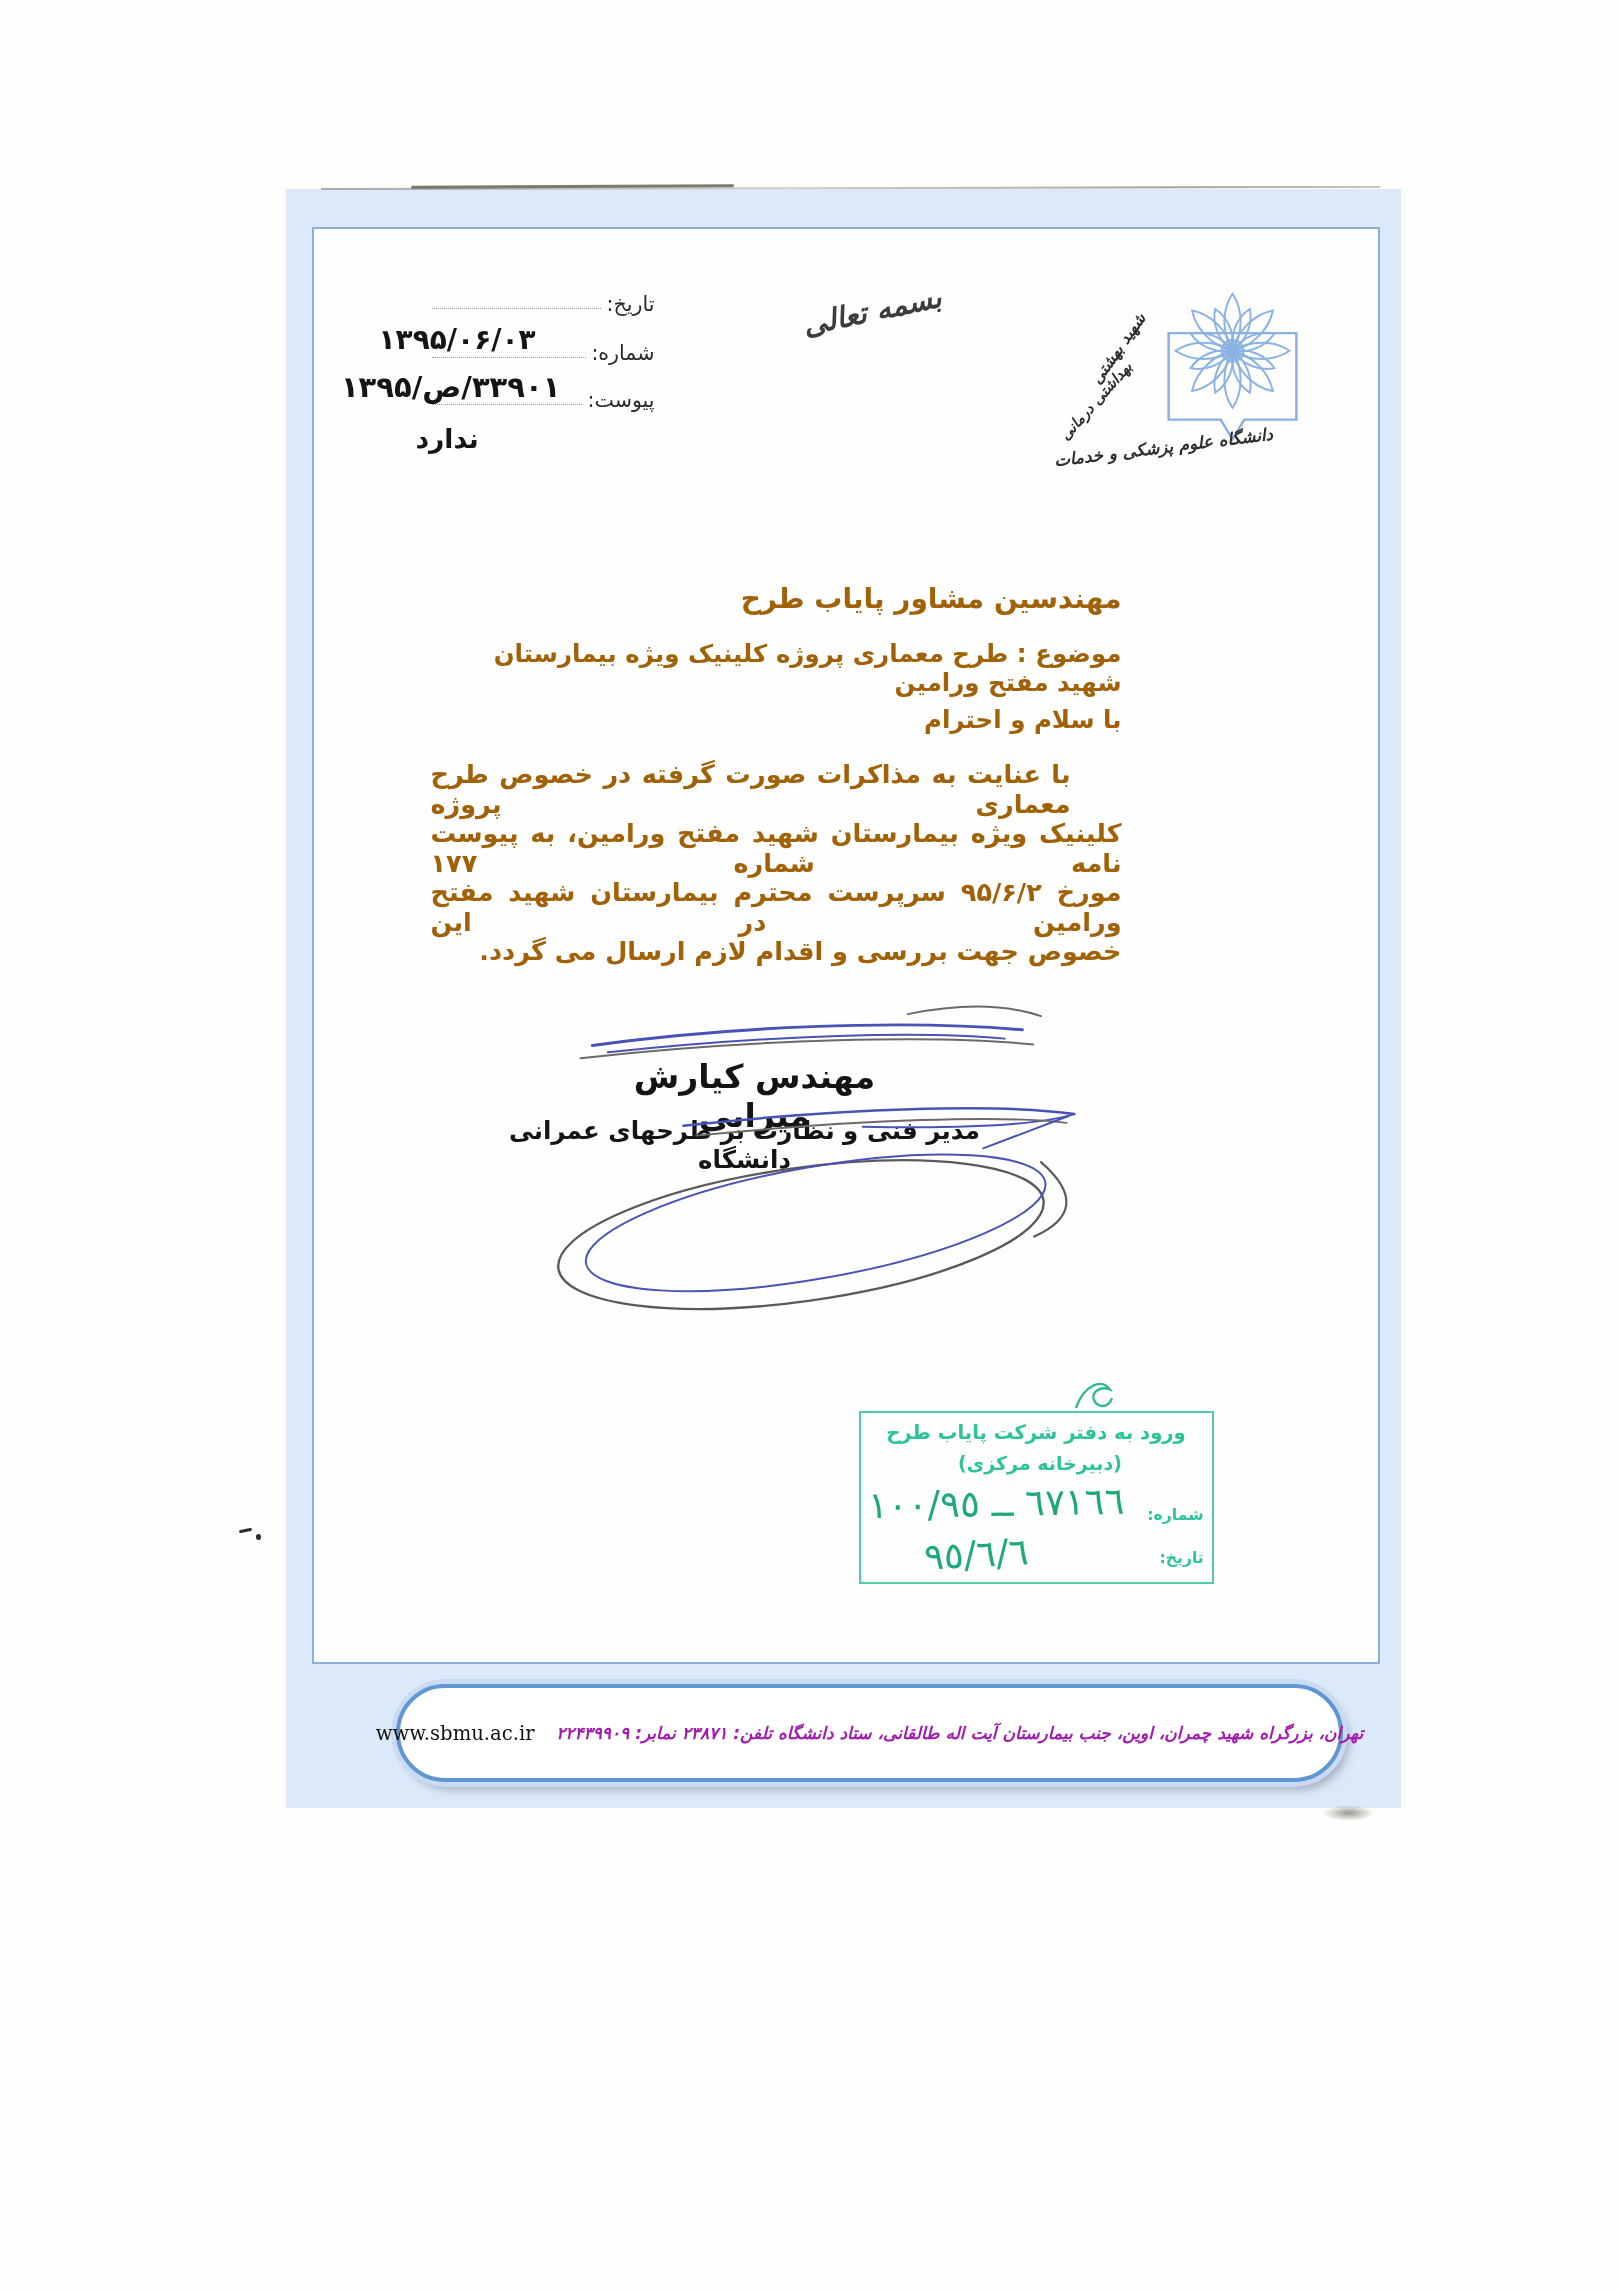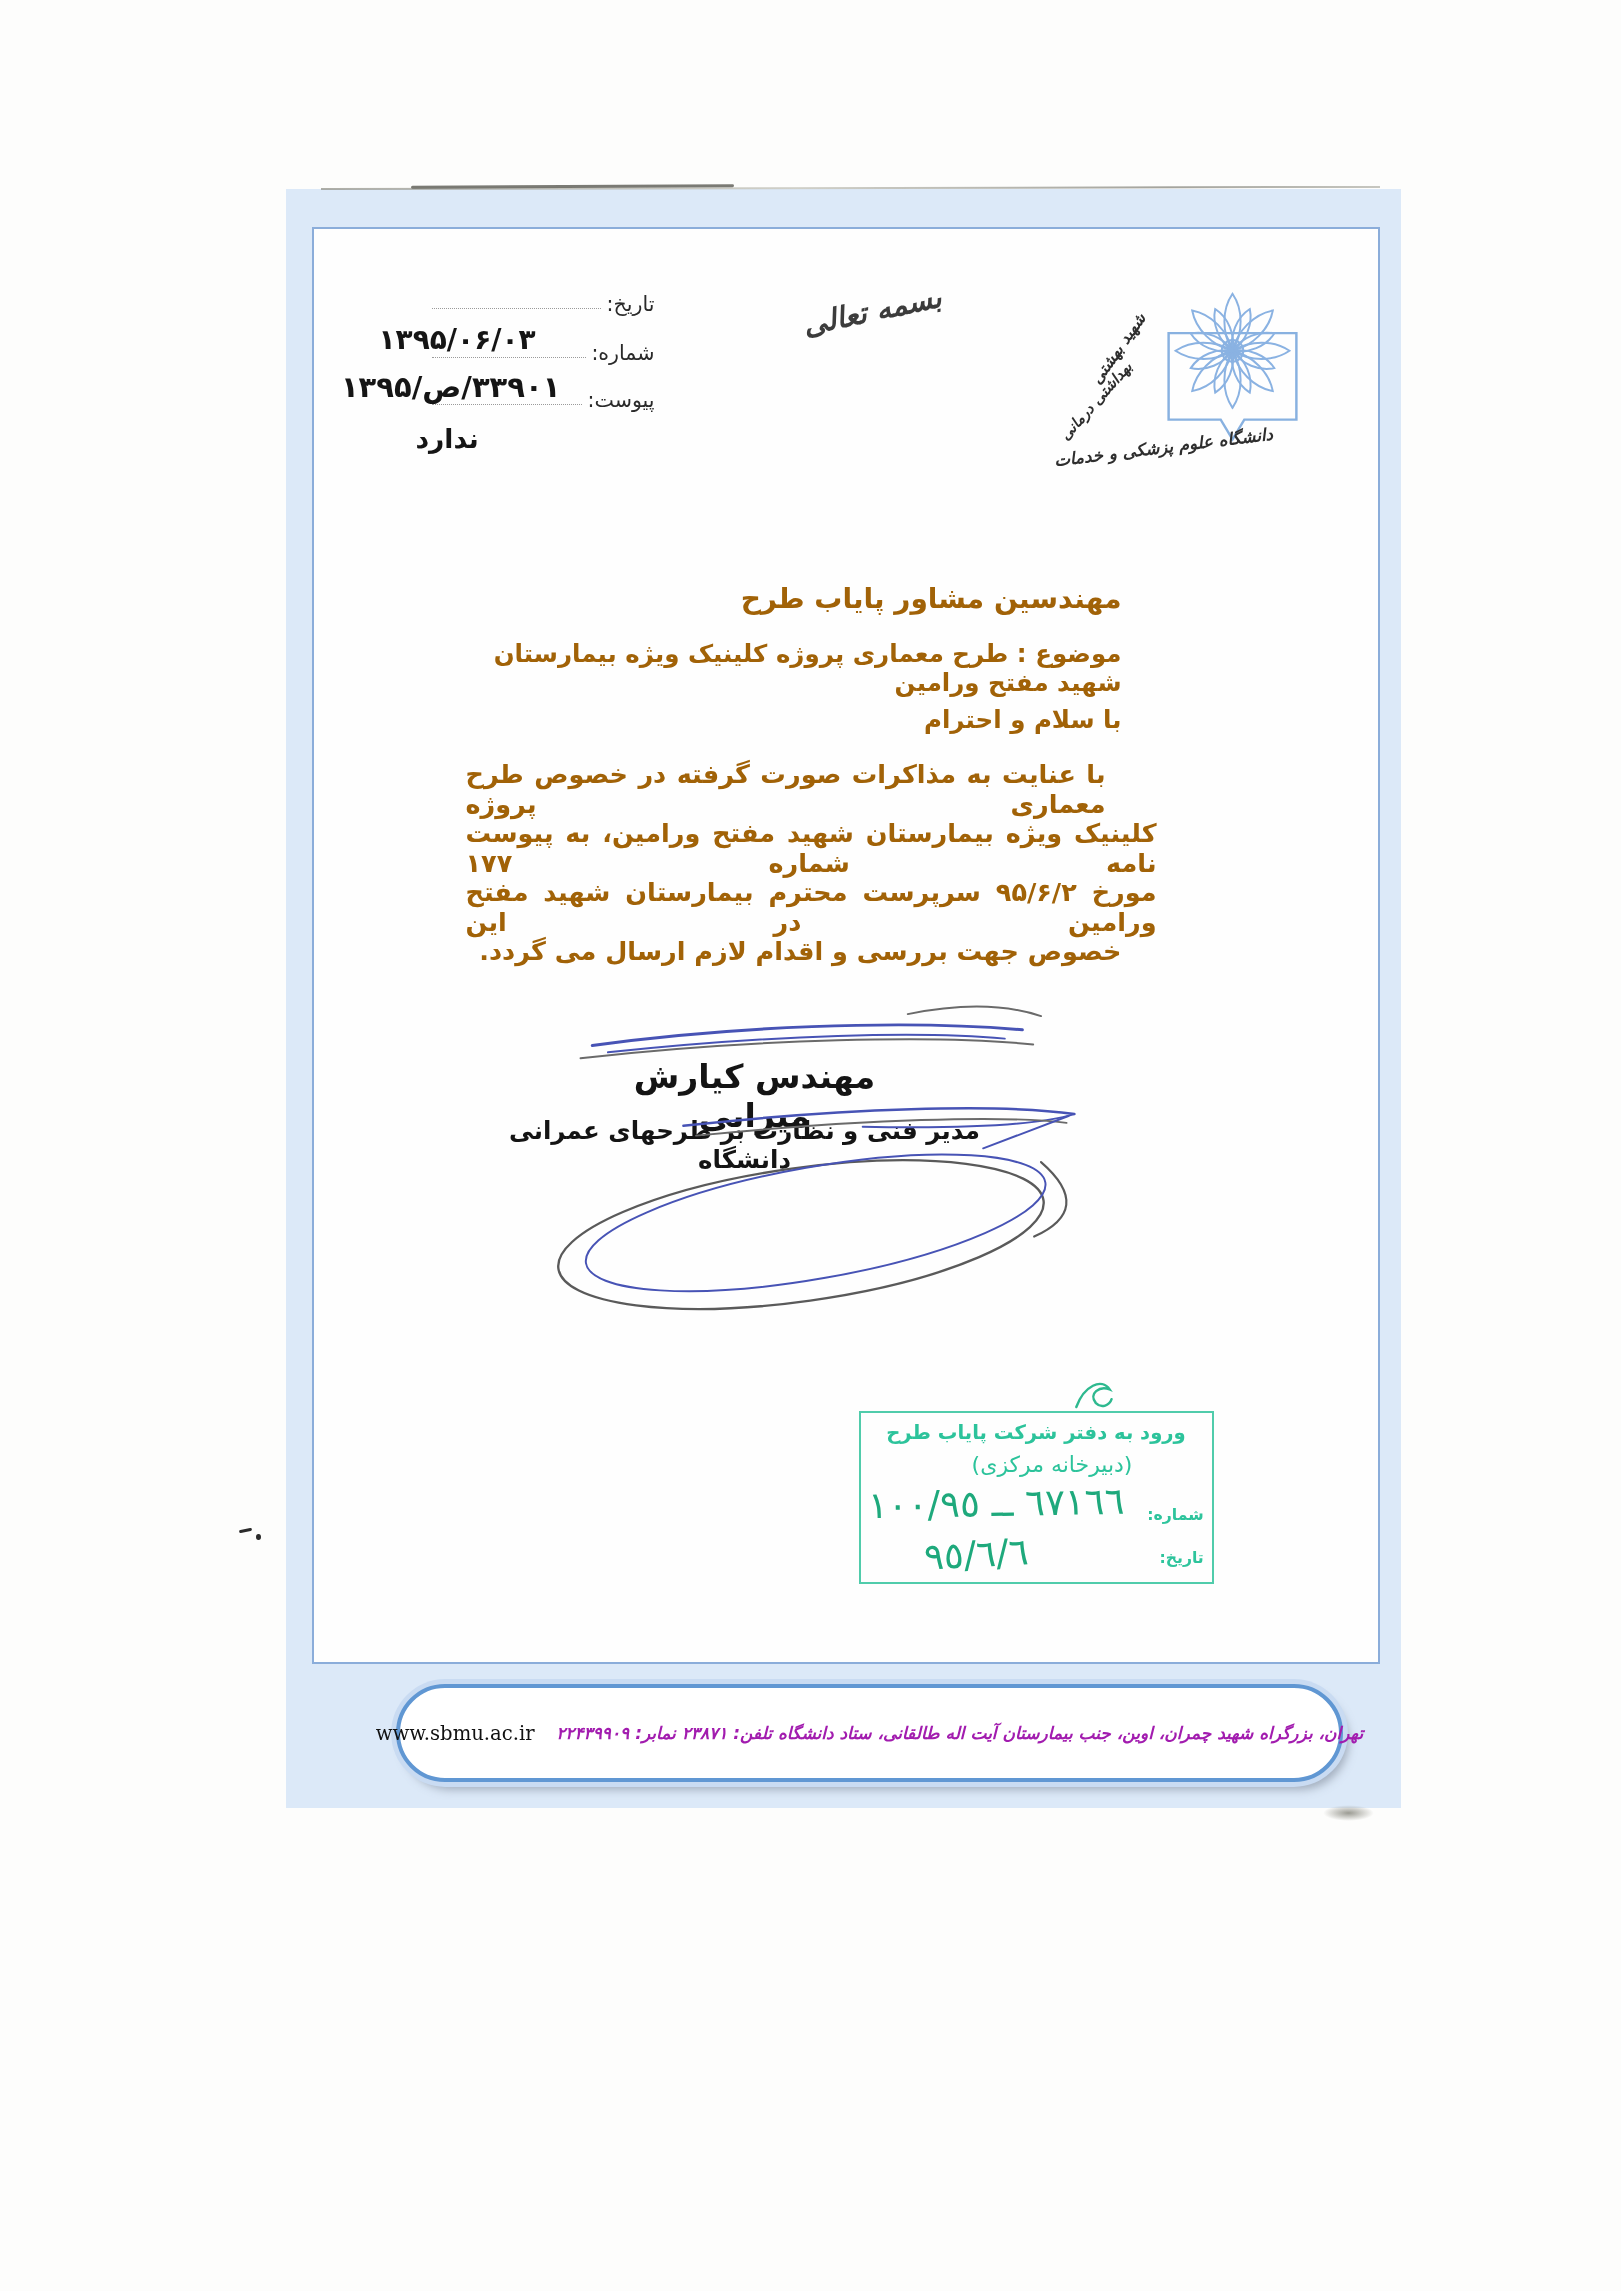--- a/index.html
+++ b/index.html
@@ -45,40 +45,40 @@
   .seg-bottom{left:0px;top:149px;width:239px;font-size:16.7px;transform:rotate(-7deg);
               text-align:center;}
 
   
   .tline{position:absolute;left:117px;width:691px;direction:rtl;color:#a16207;
          font-weight:700;}
   .t-recipient{top:353px;font-size:28px;}
   .t-subject{top:410px;font-size:24.5px;}
   .t-salut{top:476px;font-size:24.5px;}
   .t-body{font-size:25.5px;}
-  .jus{text-align:justify;text-align-last:justify;margin-left:35px;}
+  .jus{text-align:justify;text-align-last:justify;}
   .b1{top:530px;padding-right:51px;width:640px;}
   .b2{top:589px;} .b3{top:648px;} .b4{top:707px;}
 
   .sig-name{position:absolute;left:294px;top:828px;width:294px;text-align:center;
             direction:rtl;font-size:33px;font-weight:700;color:#141414;}
   .sig-title{position:absolute;left:176px;top:887px;width:510px;text-align:center;
              direction:rtl;font-size:24.5px;font-weight:700;color:#141414;}
 
   
   .ink{position:absolute;left:0;top:0;pointer-events:none;}
 
   
   .stamp{position:absolute;left:545px;top:1182px;width:355px;height:173px;
          border:2.9px solid rgba(49,195,156,.85);box-sizing:border-box;direction:rtl;
          color:#2ec49c;}
   .stamp .s1{position:absolute;top:7.8px;left:0;width:100%;text-align:center;
              font-size:19.6px;font-weight:700;color:#2cc39b;}
-  .stamp .s2{position:absolute;top:39px;left:16px;width:100%;text-align:center;
-             font-size:22px;font-weight:400;color:#2cc39b;}
+  .stamp .s2{position:absolute;top:39px;left:4px;width:100%;text-align:center;
+             font-size:19px;font-weight:700;color:#2cc39b;}
   .stamp .slab{position:absolute;right:7.8px;font-size:15.7px;font-weight:600;}
   .sl-num{top:92px;} .sl-date{top:135px;}
   .shand{position:absolute;direction:rtl;color:#1ea97c;white-space:nowrap;
          font-size:37px;}
   .sh-num{left:7.8px;top:69px;transform:rotate(-1deg);}
   .sh-date{left:63px;top:120px;transform:rotate(-3deg);}
 
   
   .footer-pill{position:absolute;left:110px;top:1495px;width:947px;height:98px;
         box-sizing:border-box;background:#fff;border:4.9px solid #6097d3;

